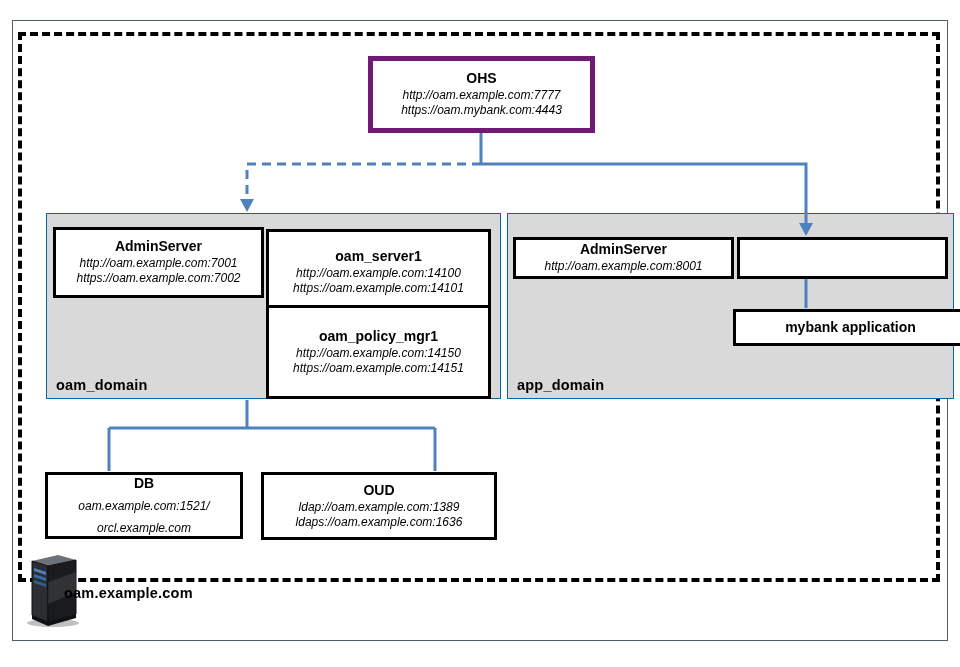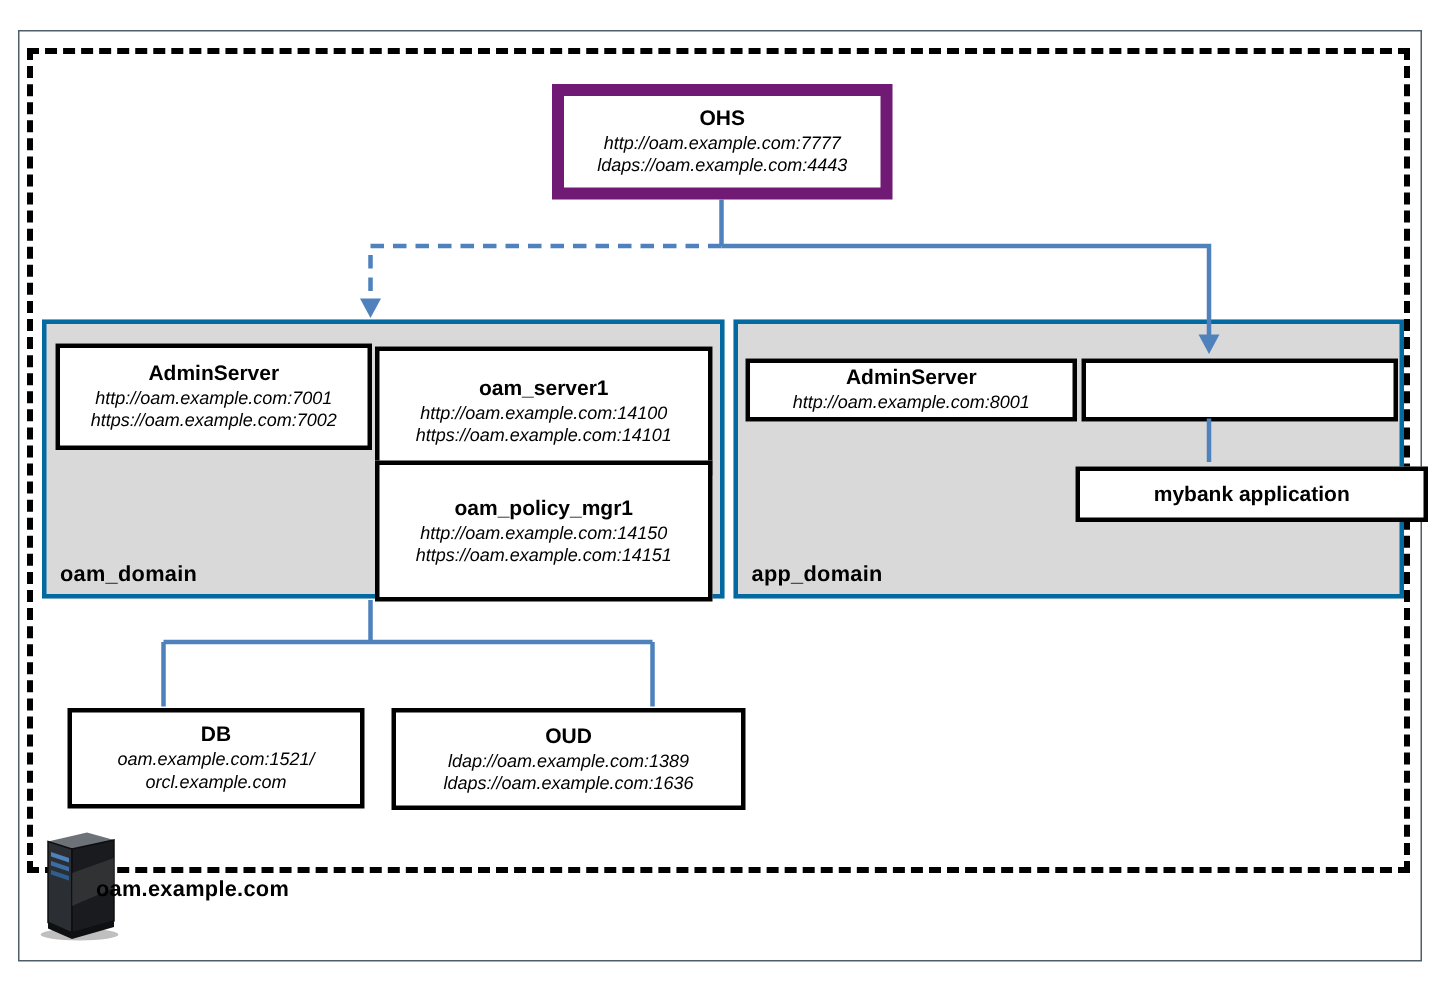--- a/index.html
+++ b/index.html
@@ -23,40 +23,41 @@
   }
   .host-dashed-border {
     position: absolute;
     left: 18px; top: 32px;
     width: 922px; height: 550px;
     border: 4px dashed #000;
   }
   .domain-box {
     position: absolute;
     background: #d9d9d9;
-    border: 3px solid #0369a1;
+    border: 1px solid #0369a1;
+    margin-left: 18px;
   }
   .domain-label {
     position: absolute;
     left: 9px; bottom: 5px;
     font-weight: bold;
     font-size: 14.5px;
     letter-spacing: 0.2px;
   }
   .node {
     position: absolute;
     background: #fff;
     border: 3px solid #000;
     text-align: center;
     display: flex;
     flex-direction: column;
     justify-content: center;
     line-height: 1.28;
   }
-  .node.blue-border { border: 8px solid #701a75; align-items: center; }
+  .node.blue-border { border: 5px solid #701a75; align-items: center; }
   .node-title {
     font-weight: bold;
     font-size: 14px;
   }
   .node-line {
     font-style: italic;
     font-size: 12px;
   }
   .conn-svg {
     position: absolute;
@@ -81,21 +82,21 @@
 <body>
 
 <div id="canvas">
 
   <div class="outer-frame"></div>
   <div class="host-dashed-border"></div>
 
   <div class="node blue-border" style="left:368px; top:56px; width:227px; height:77px;">
     <div class="node-title">OHS</div>
     <div class="node-line">http://oam.example.com:7777</div>
-    <div class="node-line">ldaps://oam.example.com:4443</div>
+    <div class="node-line">https://oam.mybank.com:4443</div>
   </div>
 
   <div class="domain-box" style="left:28px; top:213px; width:455px; height:186px;">
     <div class="node" style="left:6px; top:13px; width:211px; height:71px;">
       <div class="node-title">AdminServer</div>
       <div class="node-line">http://oam.example.com:7001</div>
       <div class="node-line">https://oam.example.com:7002</div>
     </div>
     <div class="node" style="left:219px; top:15px; width:225px; height:86px;">
       <div class="node-title">oam_server1</div>
@@ -116,21 +117,21 @@
       <div class="node-line">http://oam.example.com:8001</div>
     </div>
     <div class="node" style="left:229px; top:23px; width:211px; height:42px;">
     </div>
     <div class="node" style="left:225px; top:95px; width:235px; height:37px;">
       <div class="node-title">mybank application</div>
     </div>
     <div class="domain-label">app_domain</div>
   </div>
 
-  <div class="node" style="left:45px; top:472px; width:198px; height:67px;">
+  <div class="node" style="left:45px; top:472px; width:198px; height:67px;justify-content:space-between;">
     <div class="node-title">DB</div>
     <div class="node-line">oam.example.com:1521/</div>
     <div class="node-line">orcl.example.com</div>
   </div>
 
   <div class="node" style="left:261px; top:472px; width:236px; height:68px;">
     <div class="node-title">OUD</div>
     <div class="node-line">ldap://oam.example.com:1389</div>
     <div class="node-line">ldaps://oam.example.com:1636</div>
   </div>

